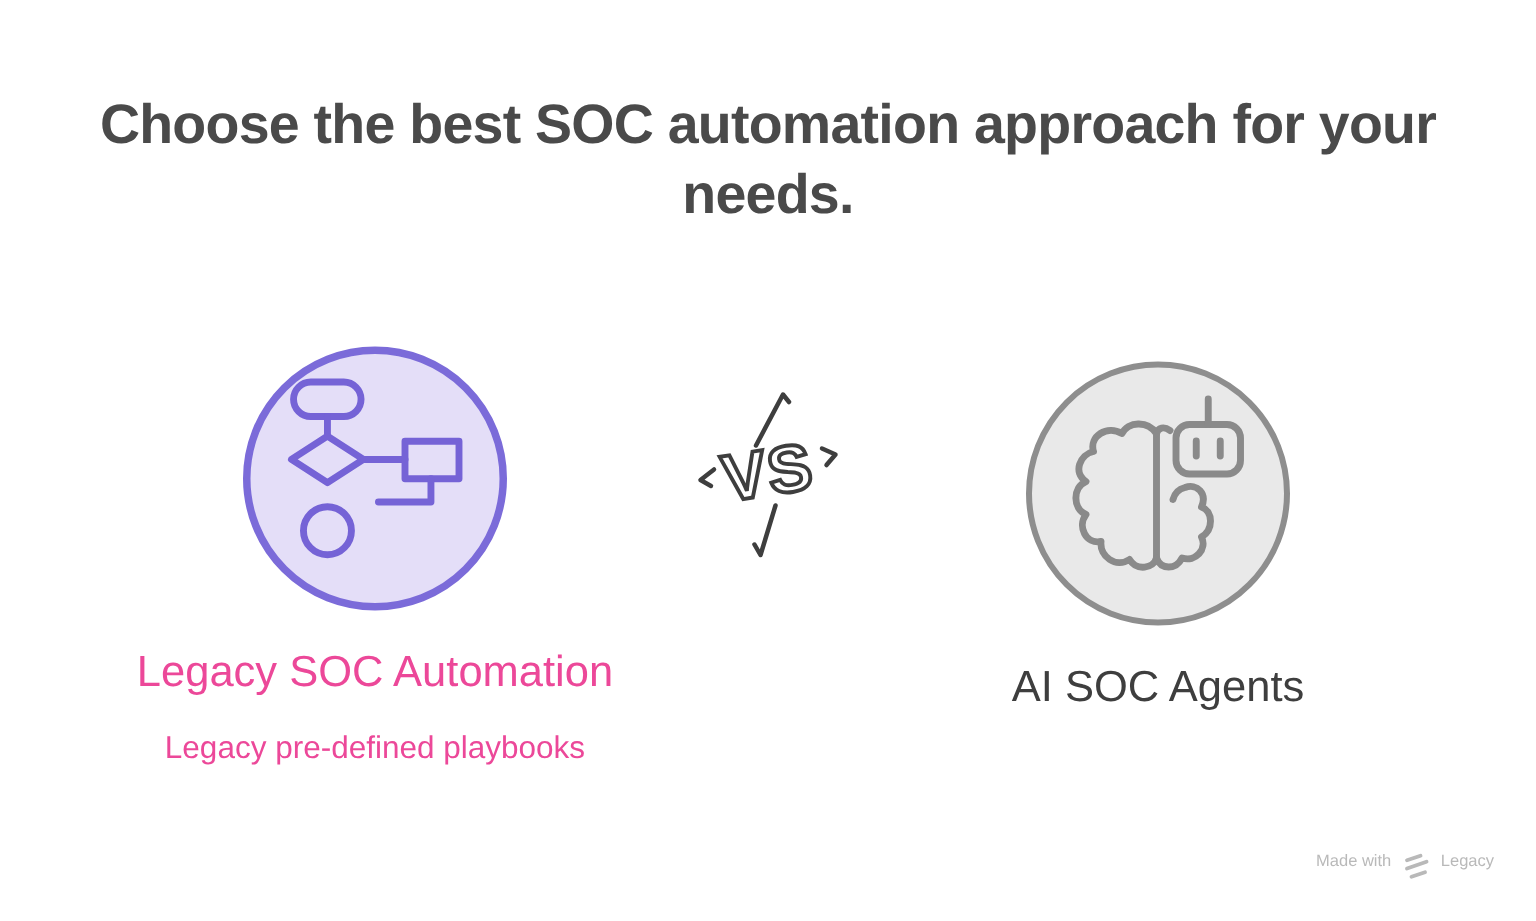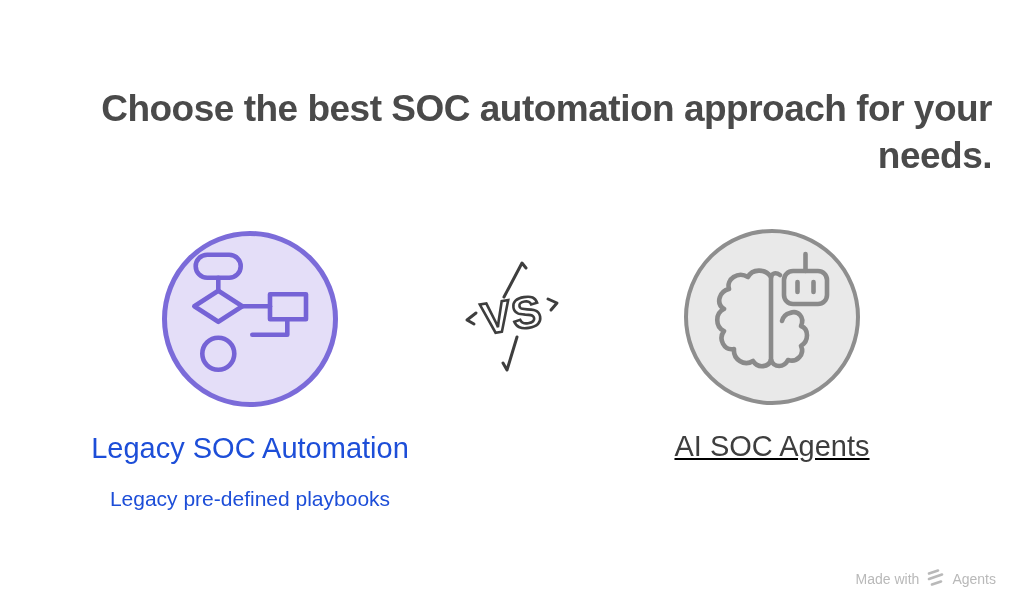--- a/index.html
+++ b/index.html
@@ -7,38 +7,38 @@
   body { font-family: "Liberation Sans", sans-serif; }
   .canvas {
     position: relative;
     width: 1024px;
     height: 614px;
     background: #ffffff;
     overflow: hidden;
   }
   .title {
     position: absolute;
-    top: 86px;
+    top: 60px;
     left: 50%;
     transform: translateX(-50%);
     width: 960px;
-    text-align: right;
+    text-align: center;
     font-size: 37px;
     line-height: 1.27;
     font-weight: bold;
     color: #4a4a4a;
     letter-spacing: -0.5px;
   }
   .side {
     position: absolute;
     width: 360px;
     text-align: center;
   }
   .side.left  { left: 70px;  top: 231px; }
-  .side.right { left: 592px; top: 229px; text-decoration: underline; }
+  .side.right { left: 592px; top: 241px; }
   .circle {
     width: 176px;
     height: 176px;
     border-radius: 50%;
     margin: 0 auto;
     display: flex;
     align-items: center;
     justify-content: center;
   }
   .circle.purple { background: #e4def8; border: 5px solid #7b6bd9; }
@@ -46,38 +46,38 @@
   .side-label {
     margin-top: 25px;
     font-size: 29px;
     font-weight: 400;
   }
   .side-desc {
     margin-top: 22px;
     font-size: 21px;
     font-weight: 500;
   }
-  .left  .side-label, .left .side-desc  { color: #1d4ed8; }
+  .left  .side-label, .left .side-desc  { color: #ec4899; }
   .right .side-label, .right .side-desc { color: #3e3e3e; }
   .vs-wrap {
     position: absolute;
     left: 460px;
     top: 256px;
     width: 104px;
     height: 122px;
   }
   .watermark {
     position: absolute;
     right: 28px;
     top: 568px;
     display: flex;
-    align-items: flex-end;
+    align-items: flex-start;
     gap: 7px;
     color: #b9b9b9;
-    font-size: 14px;
+    font-size: 11px;
     font-weight: 500;
   }
 </style>
 </head>
 <body>
 
 <div class="canvas">
 
   <div class="title">Choose the best SOC automation approach for your needs.</div>
 
@@ -147,16 +147,16 @@
 
   <div class="watermark">
     <span>Made with</span>
     <span style="display:inline-flex;">
       <svg width="19" height="19" viewBox="0 0 19 19" fill="none" stroke="#b9b9b9" stroke-width="2.6" stroke-linecap="round">
         <line x1="3" y1="5.5" x2="12" y2="2.5"></line>
         <line x1="3" y1="11" x2="16" y2="6.5"></line>
         <line x1="6" y1="16.5" x2="15" y2="13.5"></line>
       </svg>
     </span>
-    <span>Agents</span>
+    <span>Legacy</span>
   </div>
 
 </div>
 
 </body></html>

